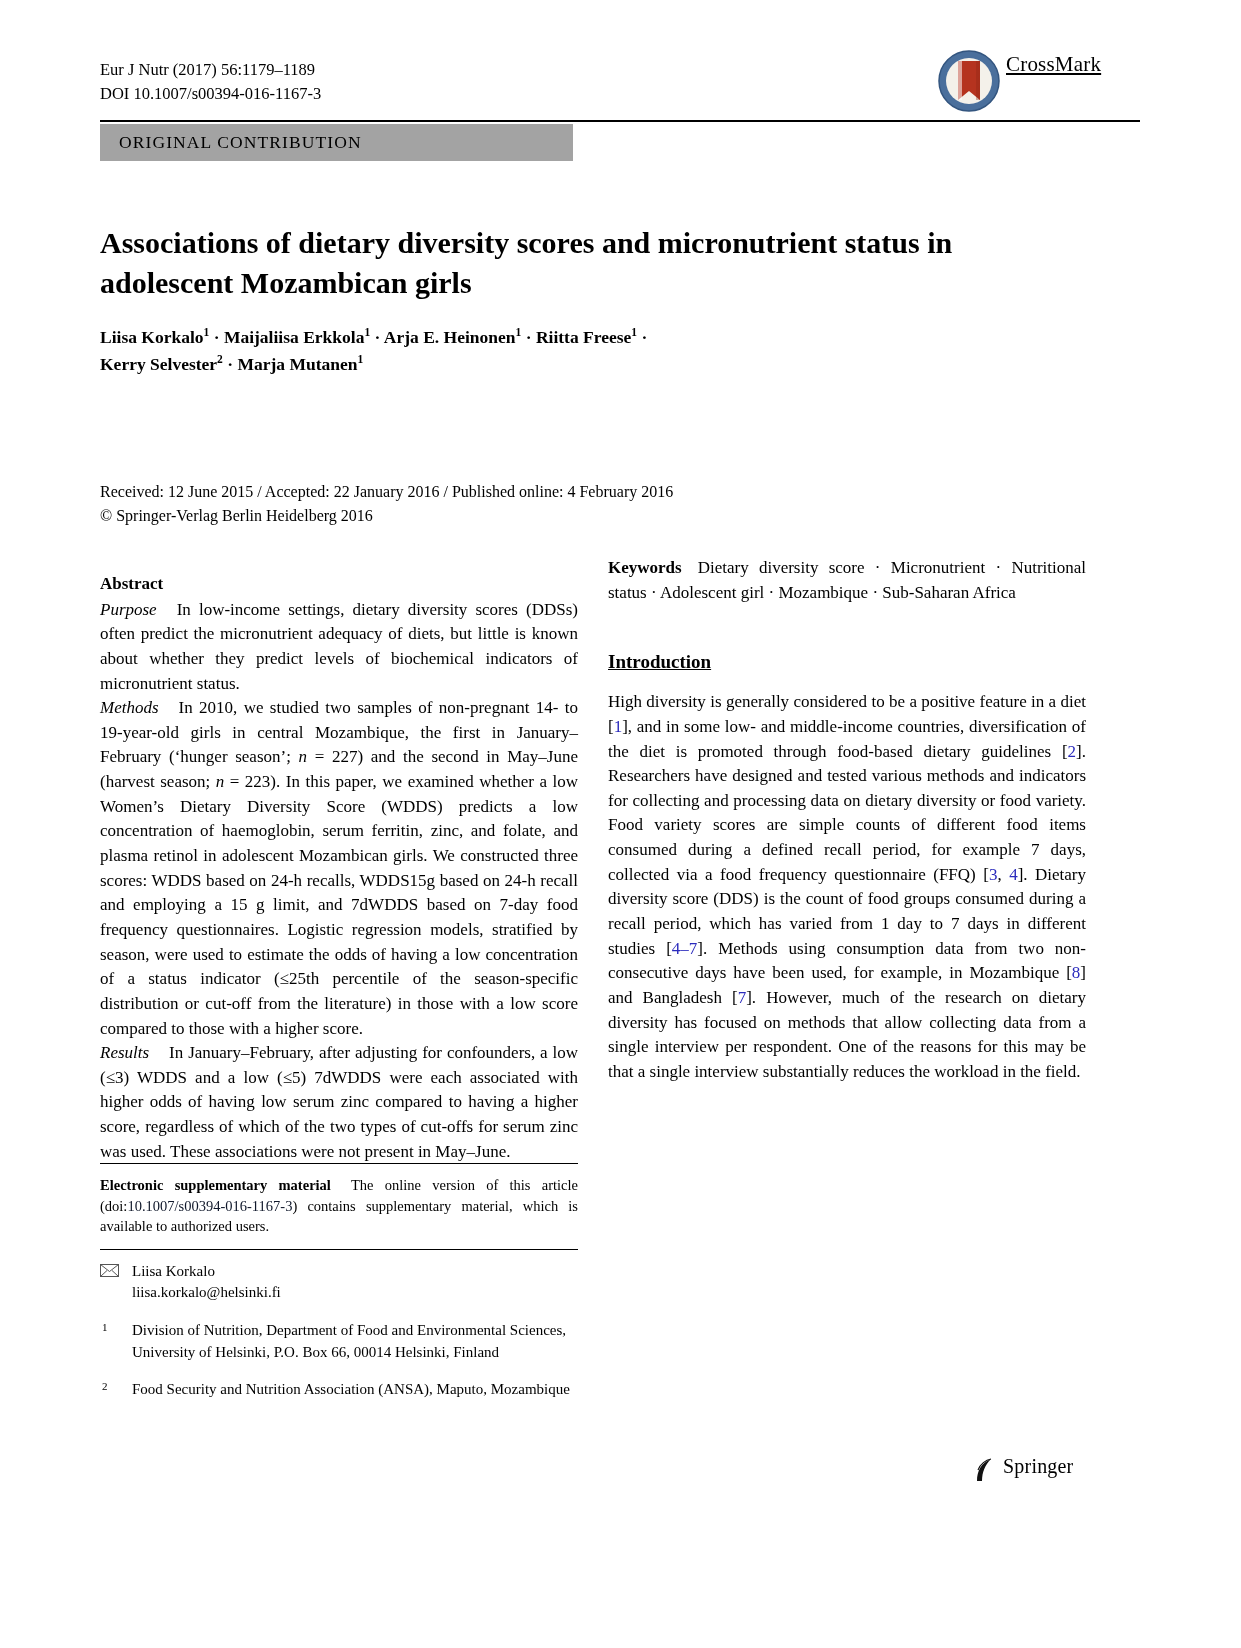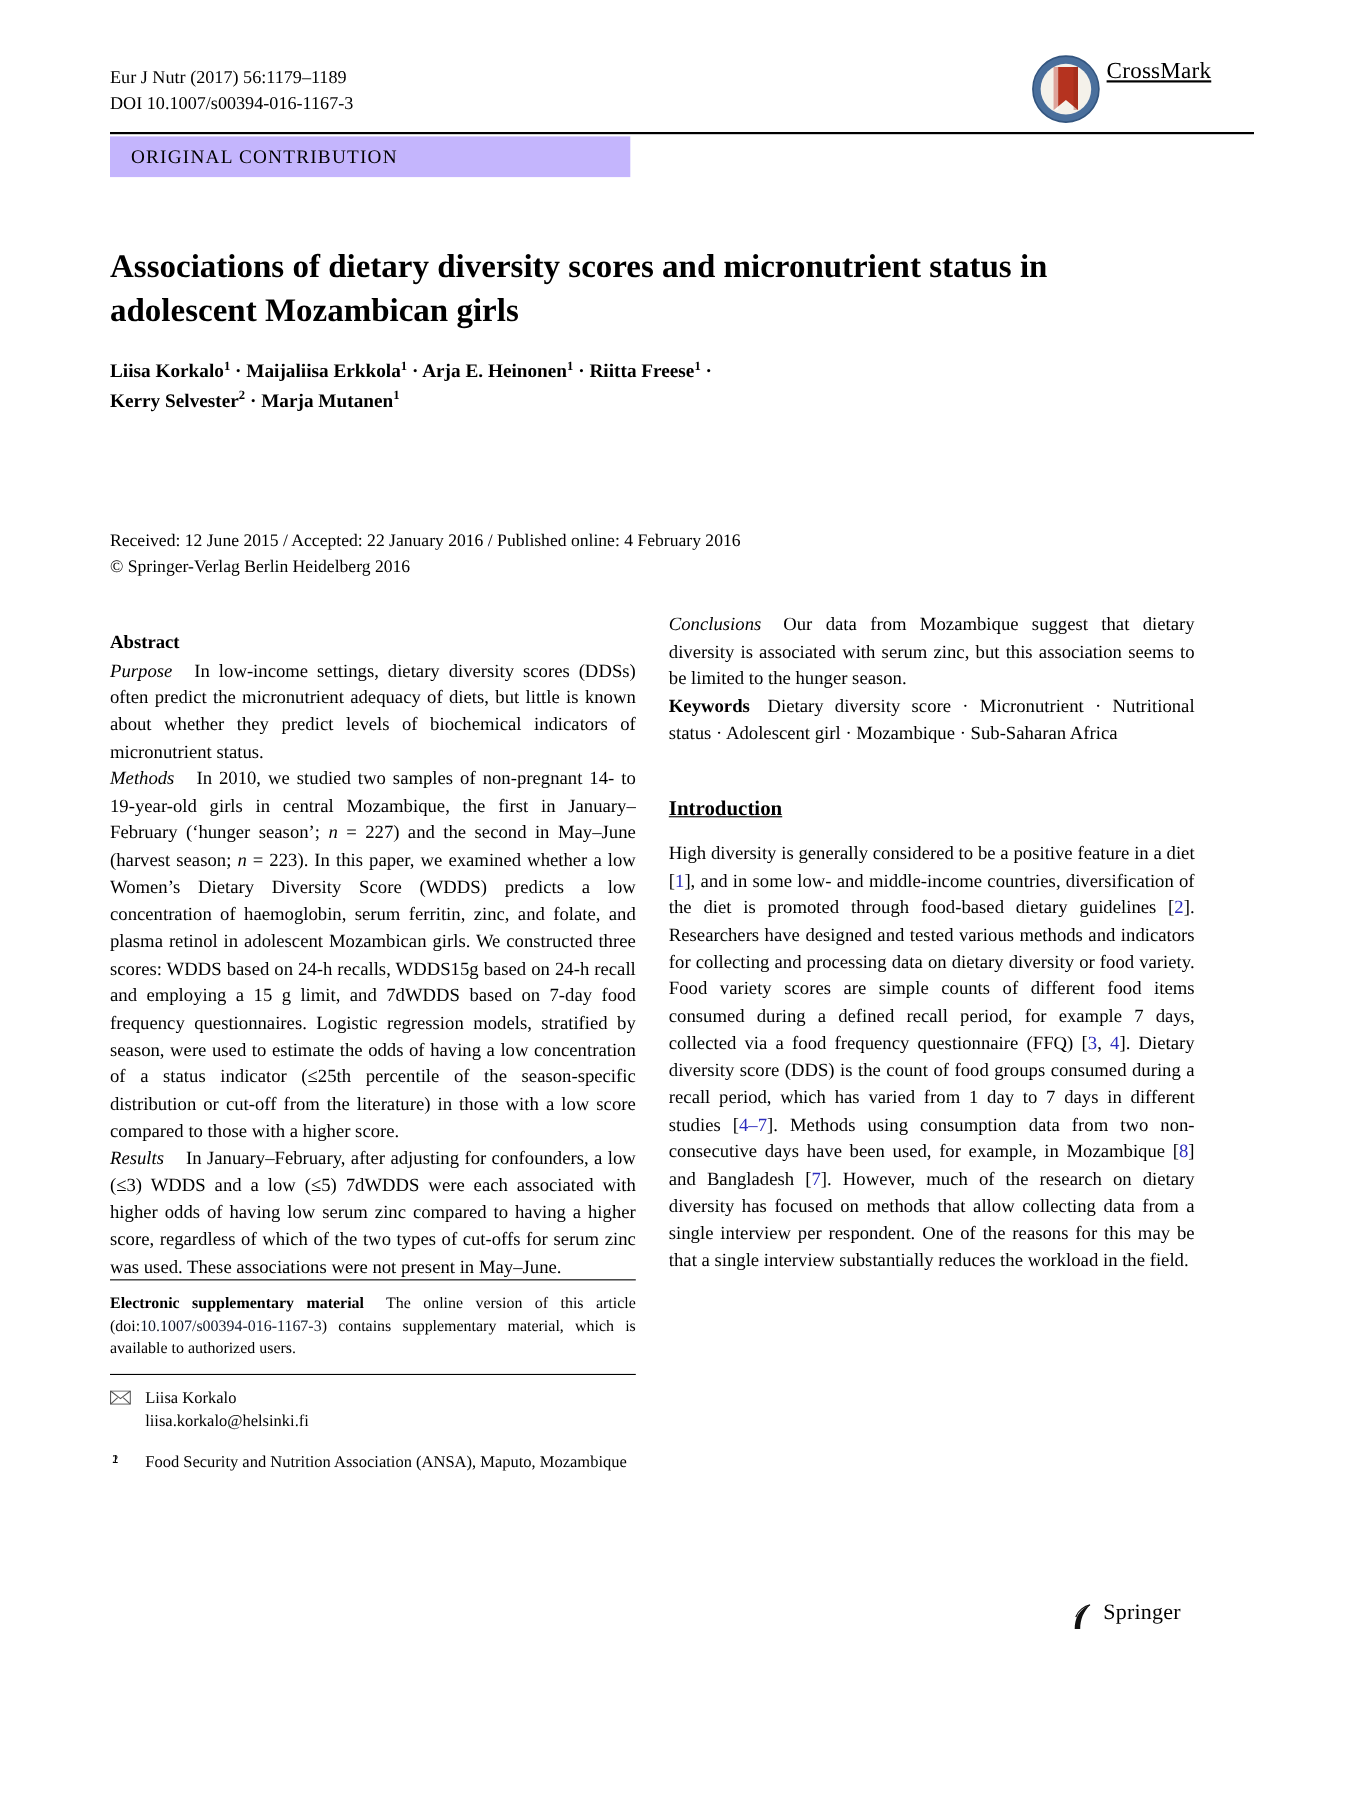--- a/index.html
+++ b/index.html
@@ -32,21 +32,21 @@
   }
 
   
   .toprule {
     position:absolute; left:100px; top:120px;
     width:1040px; height:2px; background:#000;
   }
   .banner {
     position:absolute; left:100px; top:124px;
     width:473px; height:37px;
-    background:#c4b5fd;
+    background:#a3a3a3;
   }
   .banner span {
     position:absolute; left:19px; top:8px;
     font-size:17.5px; letter-spacing:1.1px;
   }
 
   
   .title {
     position:absolute; left:100px; top:203px;
     width:900px;
@@ -166,21 +166,20 @@
     <div class="body-text">
       <div class="h-abstract">Abstract</div>
       <p><span class="lead">Purpose</span><span class="lead-gap-wide"></span><span>In low-income settings, dietary diversity scores (DDSs) often predict the micronutrient adequacy of diets, but little is known about whether they predict levels of biochemical indicators of micronutrient status.</span></p>
       <p><span class="lead">Methods</span><span class="lead-gap-wide"></span><span>In 2010, we studied two samples of non-pregnant 14- to 19-year-old girls in central Mozambique, the first in January–February (‘hunger season’; </span><i class="n">n</i><span> = 227) and the second in May–June (harvest season; </span><i class="n">n</i><span> = 223). In this paper, we examined whether a low Women’s Dietary Diversity Score (WDDS) predicts a low concentration of haemoglobin, serum ferritin, zinc, and folate, and plasma retinol in adolescent Mozambican girls. We constructed three scores: WDDS based on 24-h recalls, WDDS15g based on 24-h recall and employing a 15 g limit, and 7dWDDS based on 7-day food frequency questionnaires. Logistic regression models, stratified by season, were used to estimate the odds of having a low concentration of a status indicator (≤25th percentile of the season-specific distribution or cut-off from the literature) in those with a low score compared to those with a higher score.</span></p>
       <p><span class="lead">Results</span><span class="lead-gap-wide"></span><span>In January–February, after adjusting for confounders, a low (≤3) WDDS and a low (≤5) 7dWDDS were each associated with higher odds of having low serum zinc compared to having a higher score, regardless of which of the two types of cut-offs for serum zinc was used. These associations were not present in May–June.</span></p>
     </div>
   </div>
 
   <div class="col-right">
     <div class="body-text">
-      <p><span class="lead">Conclusions</span><span class="lead-gap-wide"></span><span>Our data from Mozambique suggest that dietary diversity is associated with serum zinc, but this association seems to be limited to the hunger season.</span></p>
 
       <p class="kw"><b>Keywords</b><span class="kw-gap"></span><span>Dietary diversity score · Micronutrient · Nutritional status · Adolescent girl · Mozambique · Sub-Saharan Africa</span></p>
     </div>
 
     <div style="height:46px"></div>
 
     <div>
       <div class="section-head">Introduction</div>
       <p class="body-text"><span>High diversity is generally considered to be a positive feature in a diet [</span><a href="#" class="ref">1</a><span>], and in some low- and middle-income countries, diversification of the diet is promoted through food-based dietary guidelines [</span><a href="#" class="ref">2</a><span>]. Researchers have designed and tested various methods and indicators for collecting and processing data on dietary diversity or food variety. Food variety scores are simple counts of different food items consumed during a defined recall period, for example 7 days, collected via a food frequency questionnaire (FFQ) [</span><a href="#" class="ref">3</a><span>, </span><a href="#" class="ref">4</a><span>]. Dietary diversity score (DDS) is the count of food groups consumed during a recall period, which has varied from 1 day to 7 days in different studies [</span><a href="#" class="ref">4–7</a><span>]. Methods using consumption data from two non-consecutive days have been used, for example, in Mozambique [</span><a href="#" class="ref">8</a><span>] and Bangladesh [</span><a href="#" class="ref">7</a><span>]. However, much of the research on dietary diversity has focused on methods that allow collecting data from a single interview per respondent. One of the reasons for this may be that a single interview substantially reduces the workload in the field.</span></p>
     </div>
@@ -198,20 +197,21 @@
         <rect x="0.5" y="0.5" width="18" height="12" fill="none" stroke="#555" stroke-width="1"></rect>
         <path d="M0.5 0.5 L9.5 7.5 L18.5 0.5" fill="none" stroke="#555" stroke-width="1"></path>
         <path d="M0.5 12.5 L7 6.5 M18.5 12.5 L12 6.5" fill="none" stroke="#555" stroke-width="1"></path>
       </svg>
       <div>Liisa Korkalo</div>
       <div>liisa.korkalo@helsinki.fi</div>
     </div>
 
     <div class="aff">
       <sup>1</sup>
+      <span>Division of Nutrition, Department of Food and Environmental Sciences, University of Helsinki, P.O. Box 66, 00014 Helsinki, Finland</span>
     </div>
 
     <div class="aff">
       <sup>2</sup>
       <span>Food Security and Nutrition Association (ANSA), Maputo, Mozambique</span>
     </div>
   </div>
 
   <div class="springer">
     <svg class="spr-mark" width="24" height="26" viewBox="0 0 24 26">

